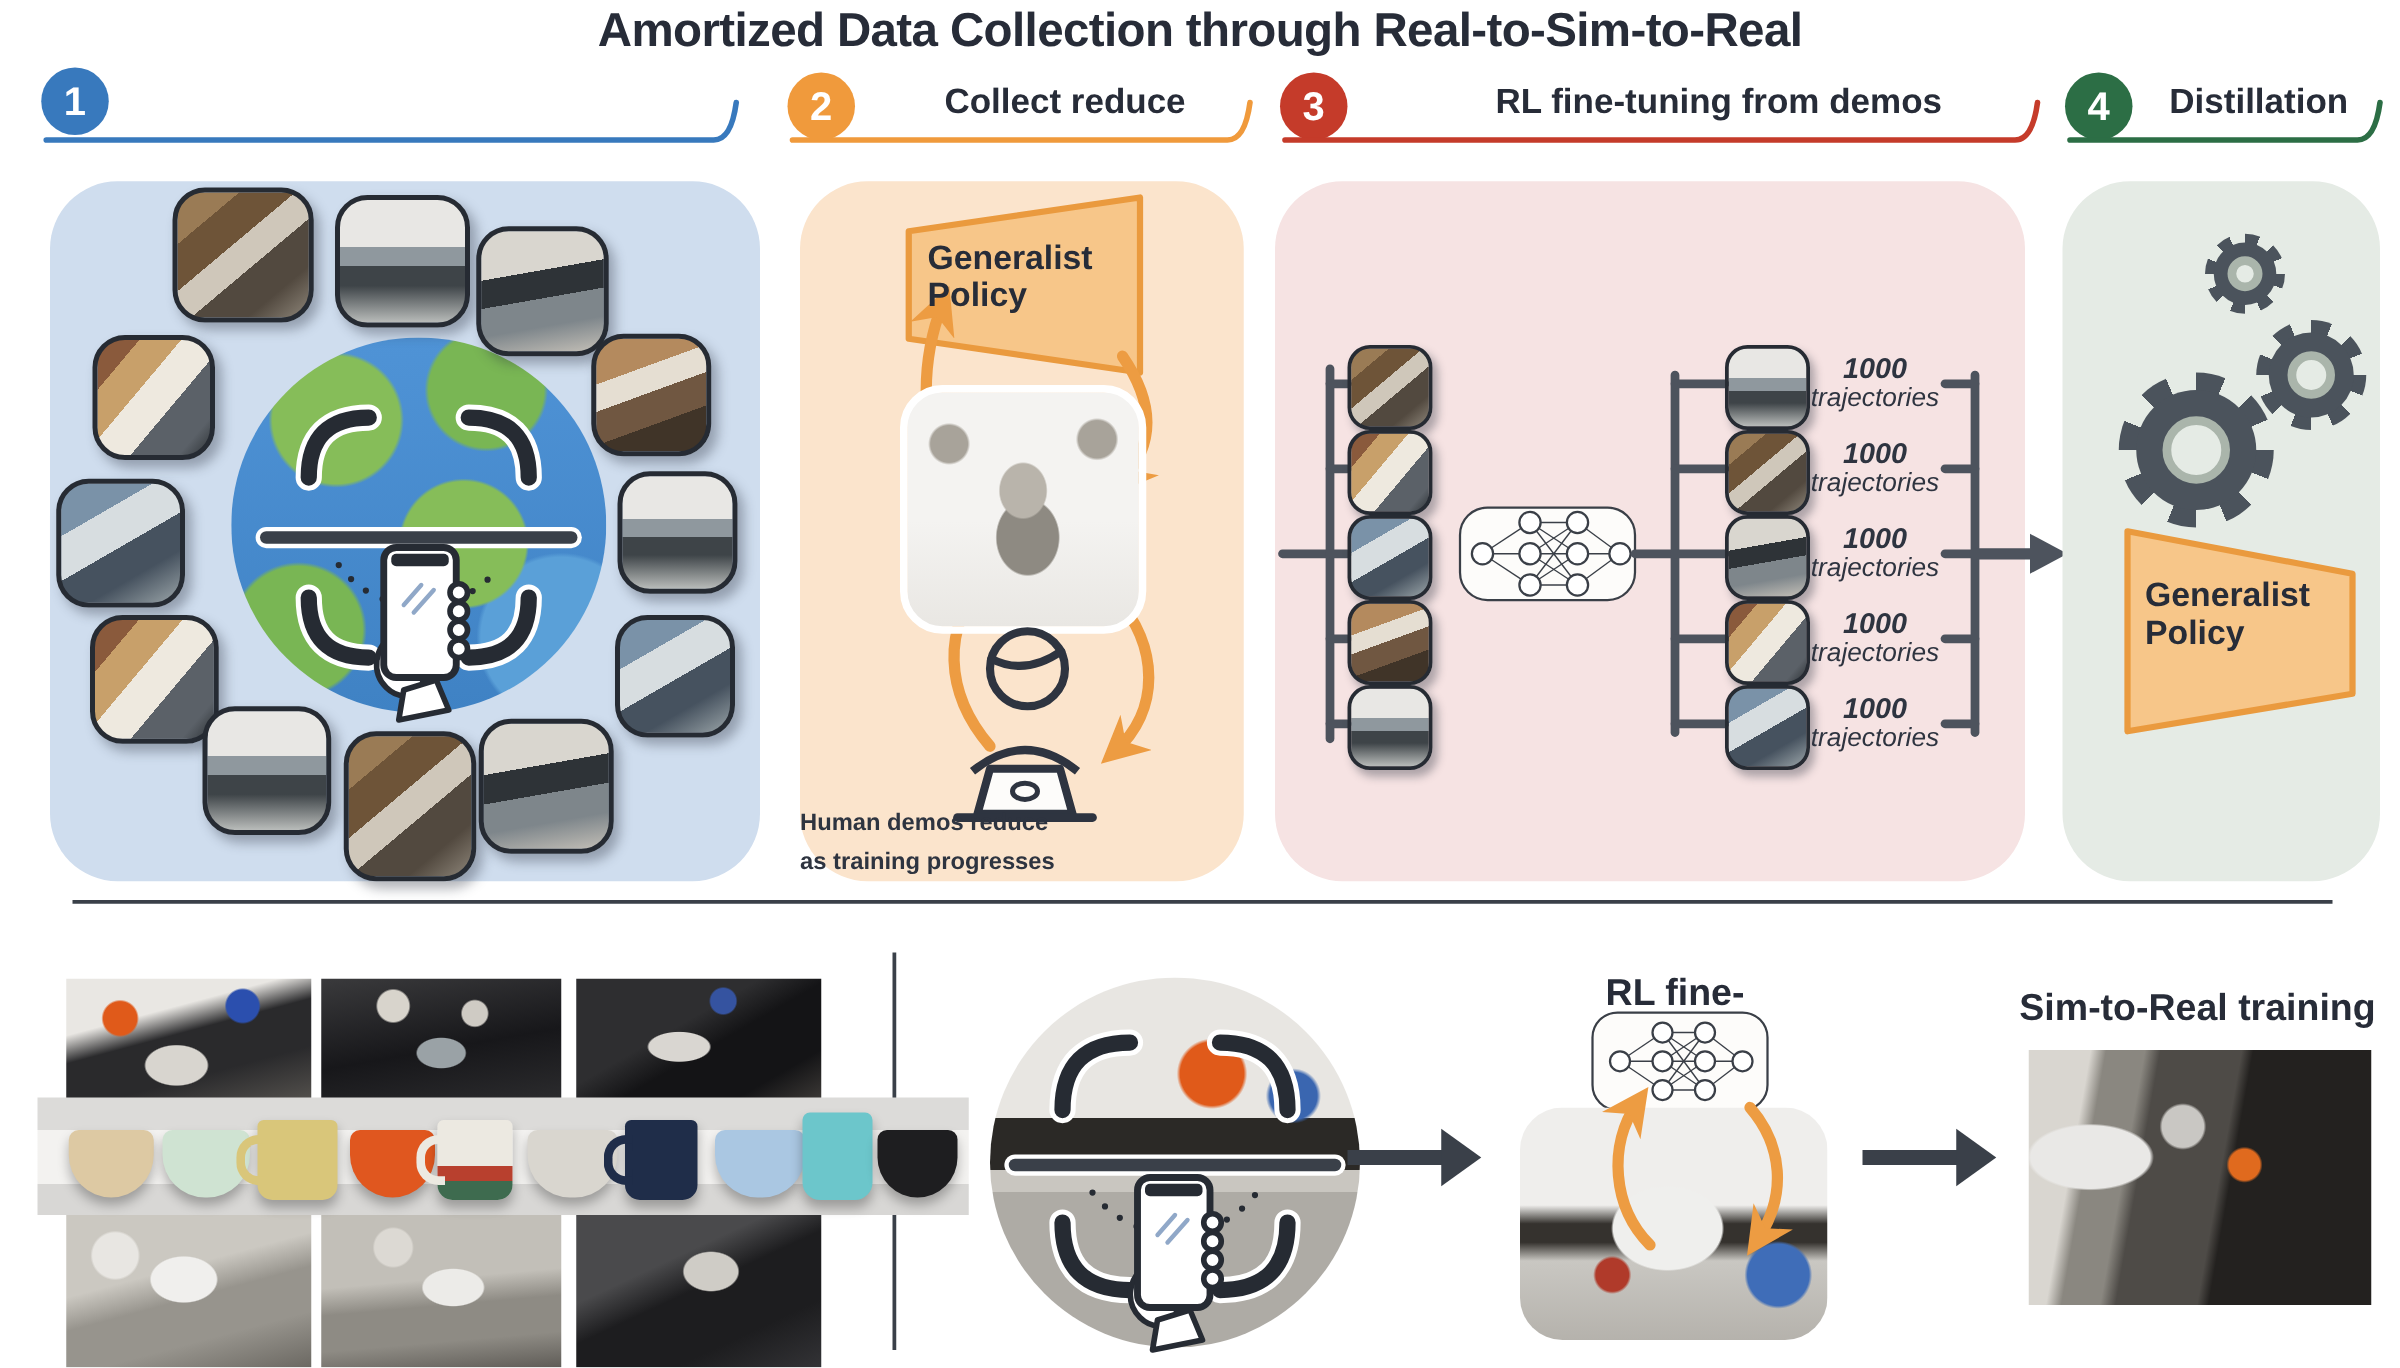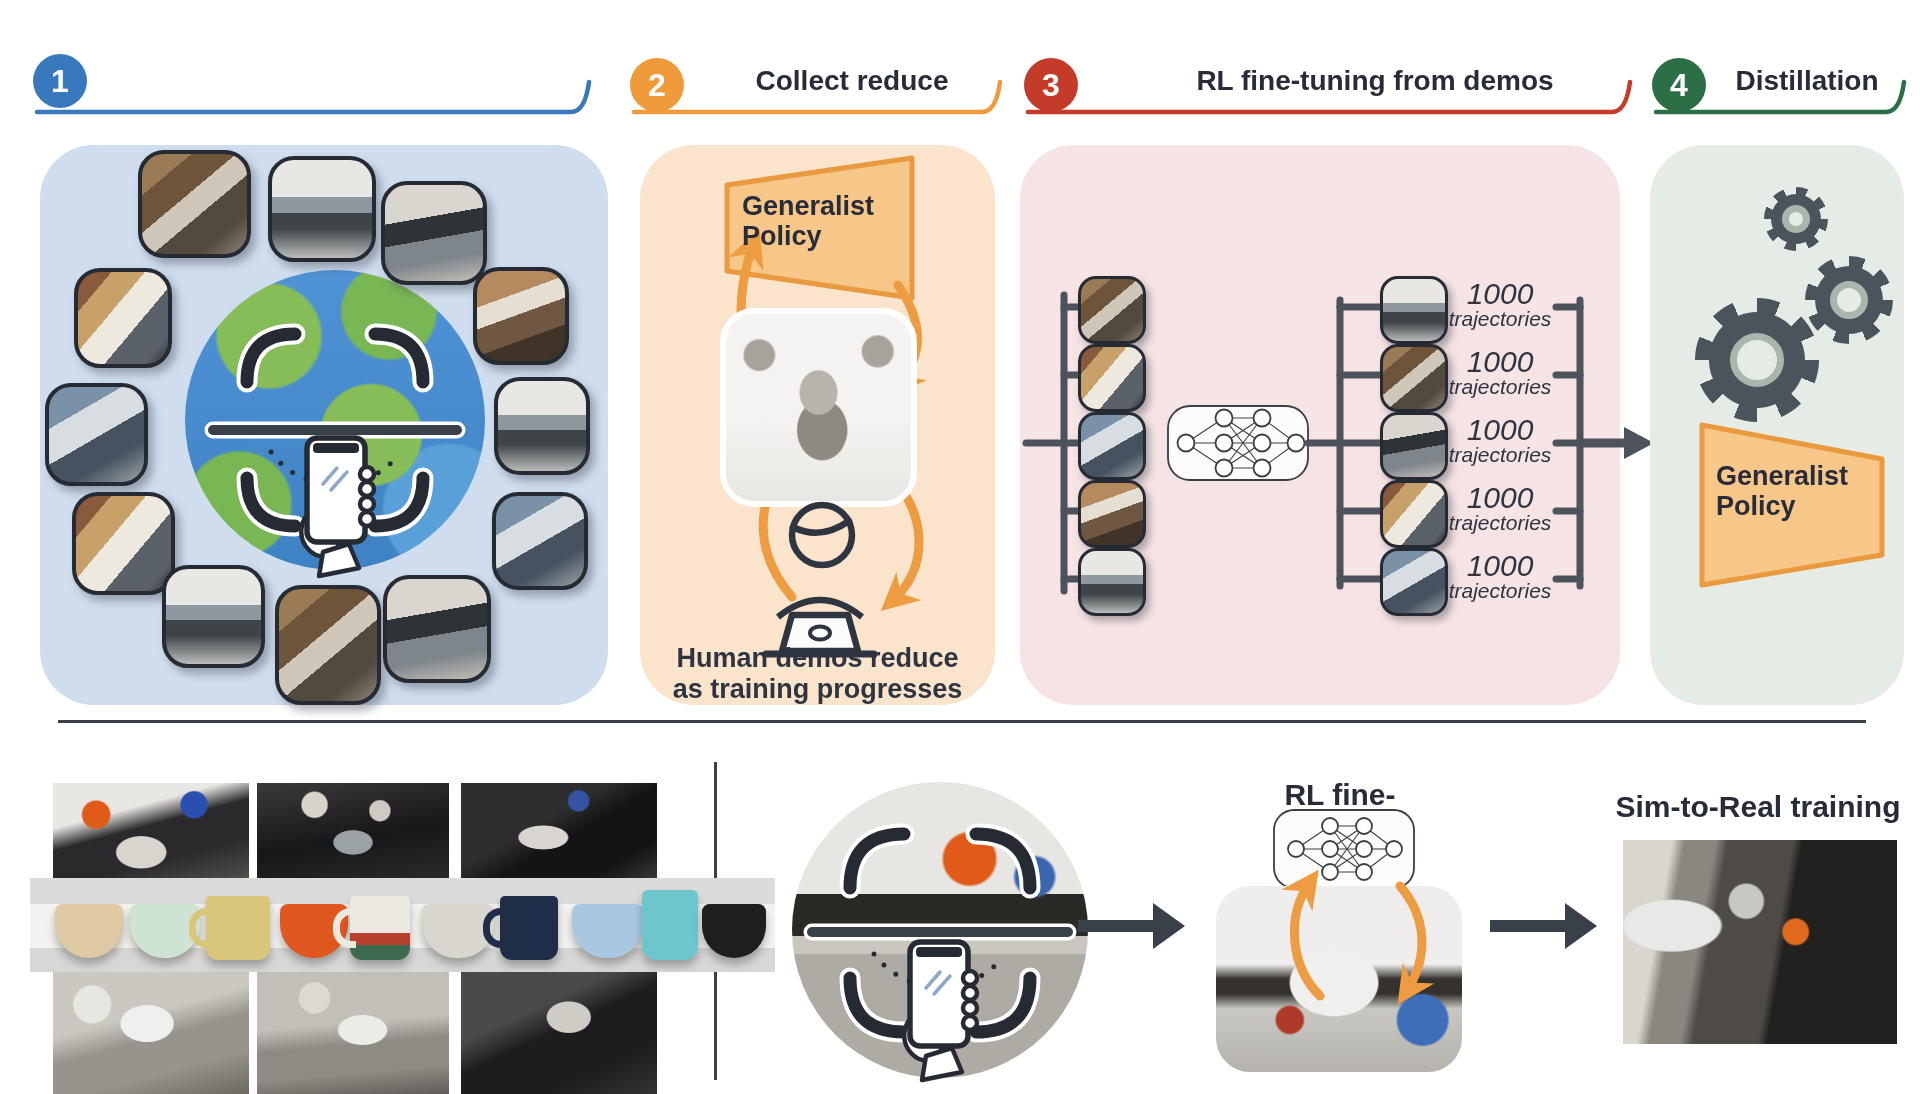--- a/index.html
+++ b/index.html
@@ -47,28 +47,28 @@
   .sim-image{position:absolute;border-radius:34px;border:6px solid #fff;
       background:
        radial-gradient(ellipse at 50% 42%, #b9b4ab 0 14%, rgba(0,0,0,0) 15%),
        radial-gradient(ellipse at 52% 62%, #8e8a82 0 18%, rgba(0,0,0,0) 19%),
        radial-gradient(circle at 18% 22%, #a8a39a 0 7%, rgba(0,0,0,0) 8%),
        radial-gradient(circle at 82% 20%, #a8a39a 0 7%, rgba(0,0,0,0) 8%),
        linear-gradient(180deg,#f4f3f1 0 55%,#e9e7e3 100%);}
   .o-arrow{fill:none;stroke:#ed9c42;stroke-width:9px;stroke-linecap:round;}
   .person-shape{fill:#fbe4cc;stroke:#2e3440;stroke-width:6.5px;stroke-linejoin:round;}
   .person-line{fill:none;stroke:#2e3440;stroke-width:6.5px;stroke-linecap:round;}
-  .caption{position:absolute;text-align:center;font-weight:bold;font-size:27px;line-height:31px;
+  .caption{position:absolute;text-align:left;font-weight:bold;font-size:19px;line-height:31px;
       white-space:pre-line;color:#2e3440;}
   .comb{fill:none;stroke:#4d535d;stroke-width:7px;stroke-linecap:round;stroke-linejoin:round;}
   .nn-box{fill:#fdfcfa;stroke:#3a3f47;stroke-width:1.8px;}
   .nn-node{fill:#fff;stroke:#3a3f47;stroke-width:1.8px;}
   .nn-edge{stroke:#3a3f47;stroke-width:1.1px;}
   .traj{position:absolute;width:104px;text-align:center;color:#2e3440;font-style:italic;}
-  .traj .n{font-size:30px;line-height:26px;}
+  .traj .n{font-size:23px;line-height:26px;font-weight:bold;}
   .traj .u{font-size:21px;line-height:23px;}
   .mini-thumb{position:absolute;width:62px;height:62px;border:3.5px solid #262b33;border-radius:18px;
       box-shadow:4px 5px 7px rgba(40,45,60,.35);}
   .gear{position:absolute;border-radius:50%;
       background:repeating-conic-gradient(#4b535c 0 22deg, rgba(0,0,0,0) 22deg 45deg);}
   .gear::before{content:"";position:absolute;inset:11%;border-radius:50%;background:#4b535c;}
   .gear::after{content:"";position:absolute;inset:28%;border-radius:50%;background:#e5ebe5;
       border:7px solid #aab5ab;box-sizing:border-box;}
   .rule-h{position:absolute;background:#3a4049;}
   .big-heading{position:absolute;font-size:42px;font-weight:bold;color:#272c38;letter-spacing:-0.5px;}
@@ -118,20 +118,21 @@
        radial-gradient(circle at 63% 45%, #e06a1e 0 6%, rgba(0,0,0,0) 7%),
        radial-gradient(ellipse at 18% 42%, #e9e8e6 0 15%, rgba(0,0,0,0) 16%),
        radial-gradient(circle at 45% 30%, #c9c7c3 0 8%, rgba(0,0,0,0) 9%),
        linear-gradient(100deg,#d9d6d0 0 16%,#8a8780 20% 30%,#4e4b47 34% 55%,#23211f 58% 100%);}
 </style>
 </head>
 <body>
 
 <div class="stage">
 
+  <div class="title">Amortized Data Collection through Real-to-Sim-to-Real</div>
 
   <div class="step-circle" style="left:33px;top:54px;background:#3879bd">
       <span>1</span>
     </div>
   <svg class="underline-svg" style="left:33px;top:68px" width="562" height="50">
       <path class="bracket" d="M4,44 H538 Q552,44 556,14" stroke="#3879bd"></path>
     </svg>
 
   <div class="step-circle" style="left:630px;top:58px;background:#f09a3c">
       <span>2</span>

